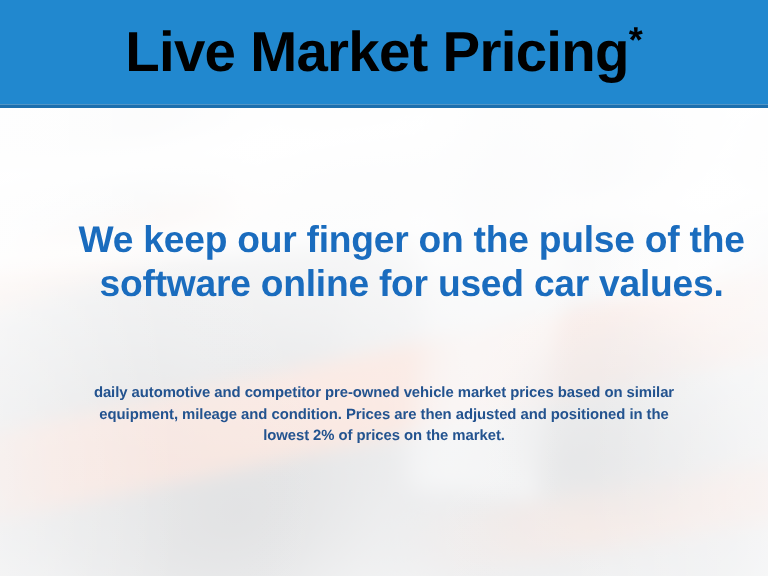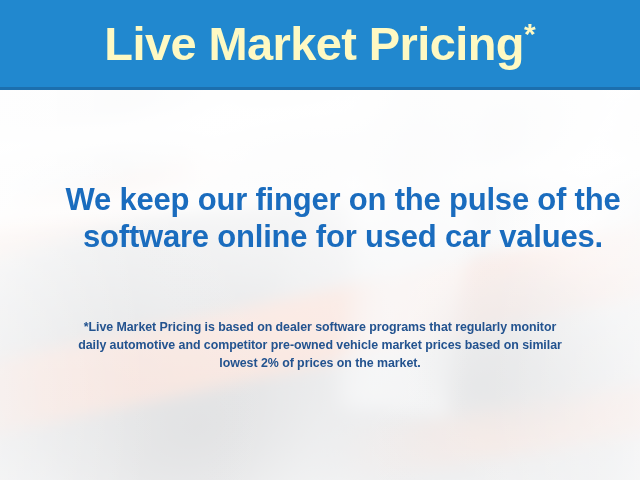--- a/index.html
+++ b/index.html
@@ -240,21 +240,21 @@
   }
   .header-underline {
     position: absolute;
     left: 0;
     top: 87px;
     width: 640px;
     height: 3px;
     background: #1c6fae;
   }
   .header-title {
-    color: #fef9c3;
+    color: #000000;
     font-size: 47px;
     font-weight: bold;
     letter-spacing: -0.6px;
     line-height: 1;
     white-space: nowrap;
     margin: 18px;
     padding: 0 0 2px 0;
   }
   .header-title .asterisk {
     font-size: 30px;
@@ -325,18 +325,18 @@
     <h1 class="header-title"><span>Live Market Pricing</span><span class="asterisk">*</span></h1>
   </div>
   <div class="header-underline"></div>
 
   <div class="headline">
     <span class="headline-line">We keep our finger on the pulse of the</span>
     <span class="headline-line">software online for used car values.</span>
   </div>
 
   <div class="disclaimer">
-    <span class="disclaimer-line">*Live Market Pricing is based on dealer software programs that regularly monitor</span>
     <span class="disclaimer-line">daily automotive and competitor pre-owned vehicle market prices based on similar</span>
+    <span class="disclaimer-line">equipment, mileage and condition. Prices are then adjusted and positioned in the</span>
     <span class="disclaimer-line">lowest 2% of prices on the market.</span>
   </div>
 
 </div>
 
 </body></html>

